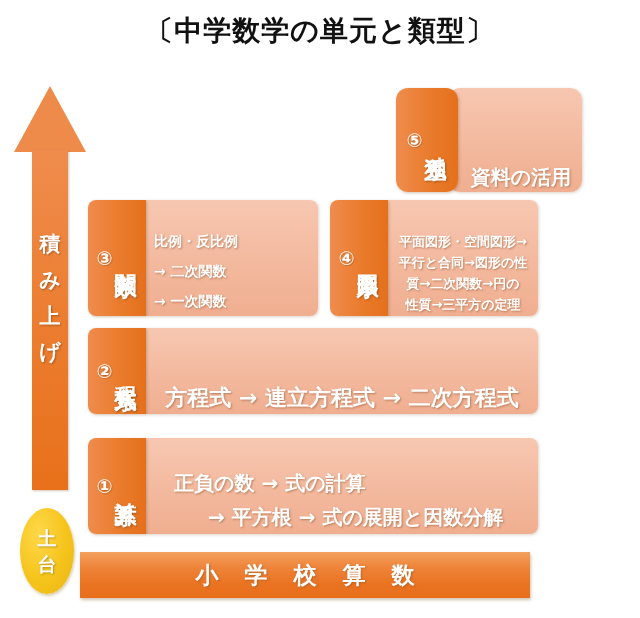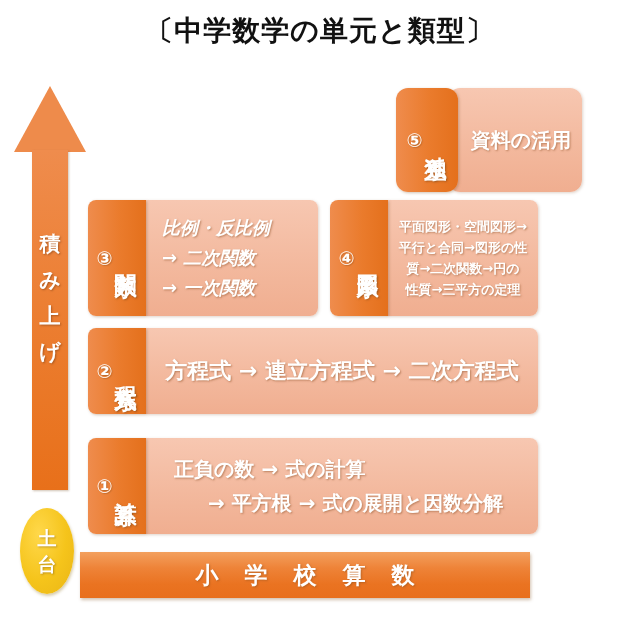--- a/index.html
+++ b/index.html
@@ -135,21 +135,21 @@
     line-height: 1.05;
     text-shadow: 1px 1px 2px rgba(140, 80, 30, 0.55);
   }
   .row-body {
     flex: 1 1 auto;
     background: linear-gradient(to bottom, #f7c7b1 0%, #f3b99e 55%, #f0ae90 100%);
     box-shadow: 1px 1px 3px rgba(150, 110, 80, 0.3);
     display: flex;
     flex-direction: column;
     align-items: center;
-    justify-content: center;
+    justify-content: flex-end;
     color: #ffffff;
     font-weight: bold;
     text-shadow: 1px 1px 2px rgba(150, 90, 50, 0.6);
   }
   .row-body .line { display: block; white-space: nowrap; }
 
   
   #row5 { left: 396px; top: 88px; width: 186px; height: 104px; }
   #row5 .row-label { width: 62px; border-radius: 12px; }
   #row5 .row-body {
@@ -158,34 +158,33 @@
     padding-left: 12px;
     font-size: 20px;
     line-height: 30px;
     z-index: 1;
   }
 
   #row3 { left: 88px; top: 200px; width: 230px; height: 116px; }
   #row3 .row-label { width: 58px; border-radius: 8px 0 0 8px; }
   #row3 .row-body {
     border-radius: 0 8px 8px 0;
-    font-size: 18px;
+    font-size: 14px;
     line-height: 30px;
     align-items: flex-start;
-    padding-left: 16px;
-    font-style: italic;
+    padding-left: 8px;
   }
 
   #row4 { left: 330px; top: 200px; width: 208px; height: 116px; }
   #row4 .row-label { width: 58px; border-radius: 8px 0 0 8px; }
   #row4 .row-body {
     border-radius: 0 8px 8px 0;
     font-size: 13px;
     line-height: 21px;
-    padding: 12px 6px;
+    padding: 1px 6px;
   }
 
   #row2 { left: 88px; top: 328px; width: 450px; height: 86px; }
   #row2 .row-label { width: 58px; border-radius: 8px 0 0 8px; }
   #row2 .row-body {
     border-radius: 0 8px 8px 0;
     font-size: 22px;
     line-height: 32px;
   }
 

